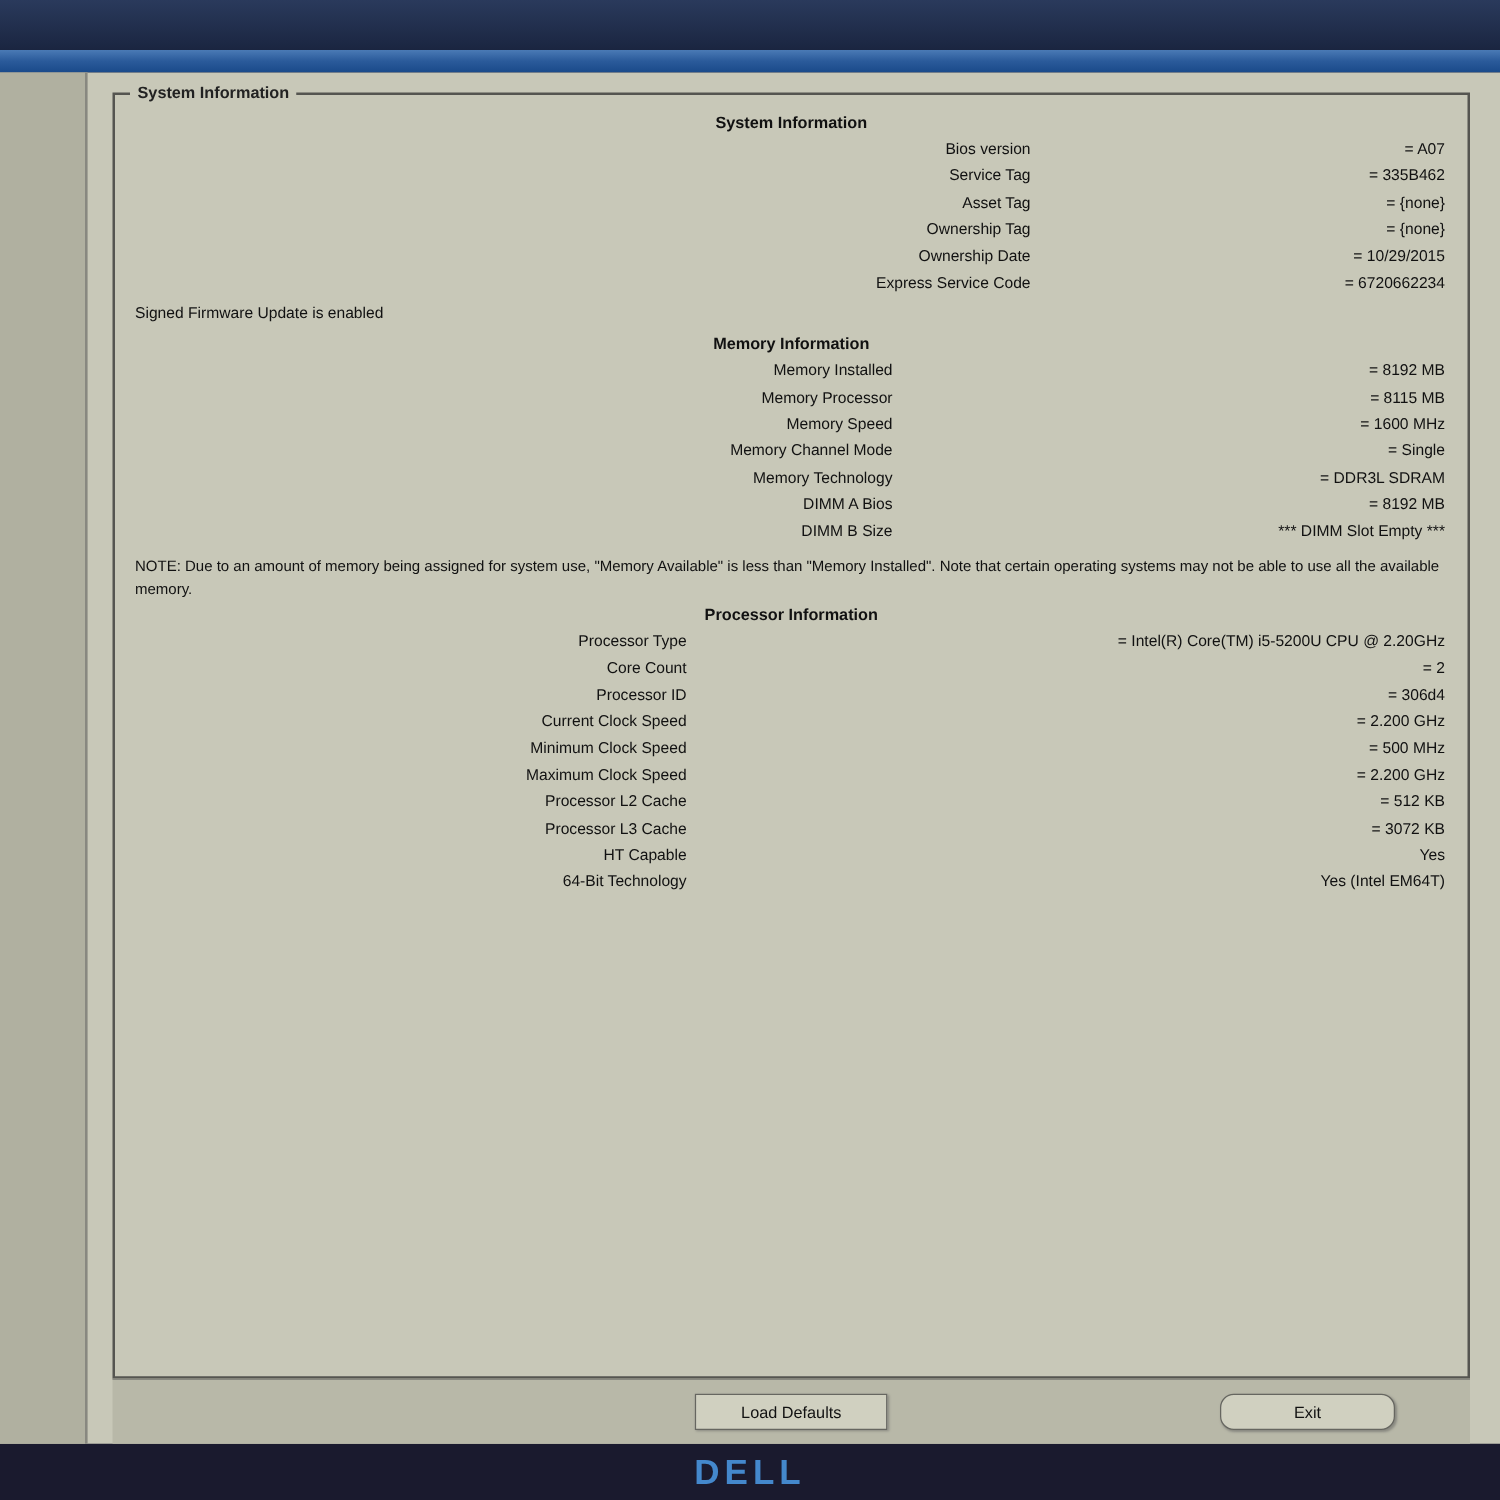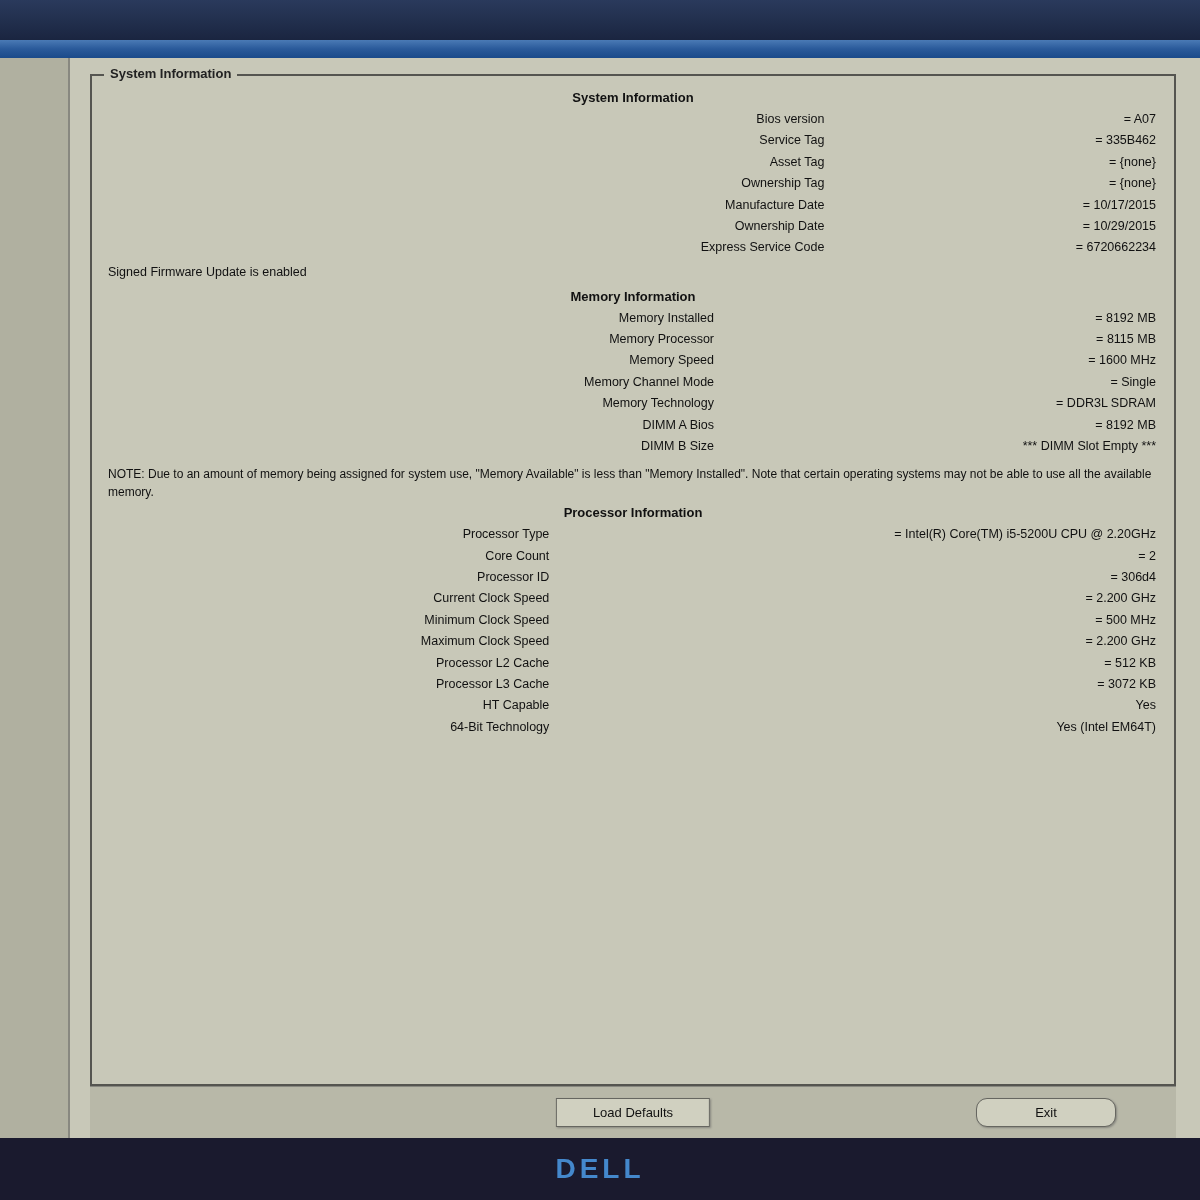--- a/index.html
+++ b/index.html
@@ -155,21 +155,21 @@
     }
 
     .btn-exit {
       position: absolute;
       right: 60px;
       border-radius: 11px;
     }
 
     .dell-bar {
       width: 100%;
-      height: 62px;
+      height: 45px;
       background: #1a1a2e;
       display: flex;
       align-items: center;
       justify-content: center;
     }
 
     .dell-logo {
       color: #4488cc;
       font-size: 28px;
       font-weight: bold;
@@ -201,24 +201,20 @@
               <td>Service Tag</td>
               <td>= 335B462</td>
             </tr>
             <tr>
               <td>Asset Tag</td>
               <td>= {none}</td>
             </tr>
             <tr>
               <td>Ownership Tag</td>
               <td>= {none}</td>
-            </tr>
-            <tr>
-              <td>Manufacture Date</td>
-              <td>= 10/17/2015</td>
             </tr>
             <tr>
               <td>Ownership Date</td>
               <td>= 10/29/2015</td>
             </tr>
             <tr>
               <td>Express Service Code</td>
               <td>= 6720662234</td>
             </tr>
           </tbody>

